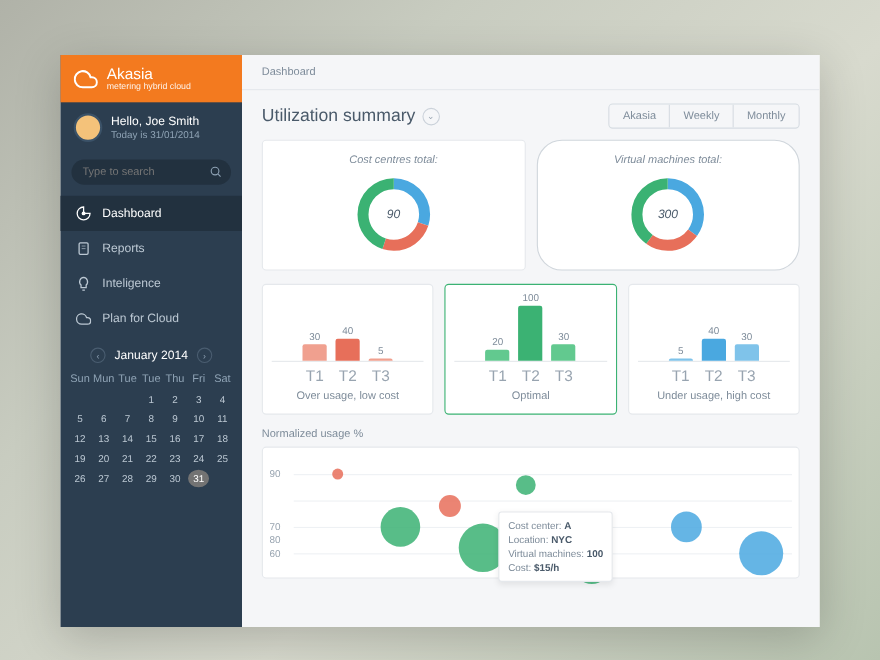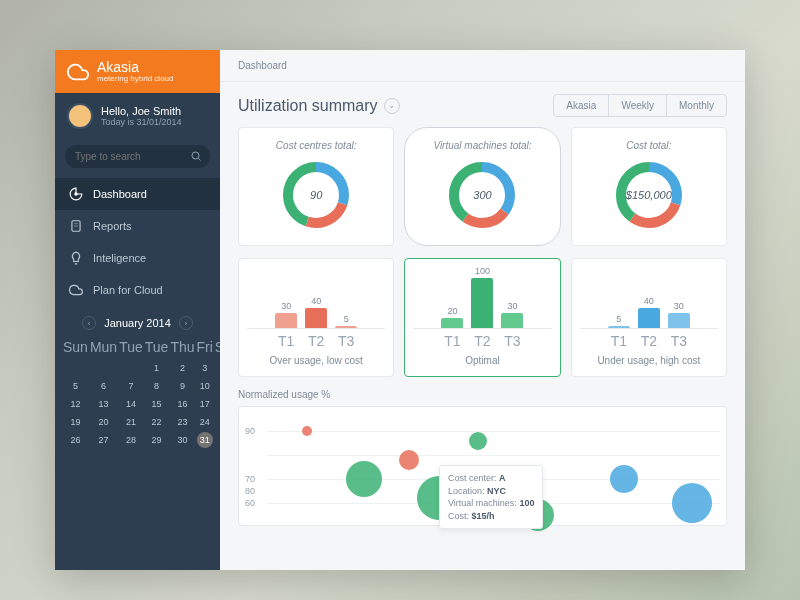--- a/index.html
+++ b/index.html
@@ -19,21 +19,21 @@
 .search-icon { position: absolute; right: 8px; top: 5px; width: 12px; height: 12px; }
 .nav { list-style: none; }
 .nav li { padding: 9px 14px; font-size: 11px; display: flex; align-items: center; gap: 10px; color: #bcc8d3; cursor: pointer; position: relative; }
 .nav li.active { background: #22313f; color: #fff; }
 .nav li.active::after { content: ''; position: absolute; right: -8px; top: 50%; transform: translateY(-50%); border: 8px solid transparent; border-right-color: #f5f6f8; }
 .nav-icon { width: 14px; height: 14px; flex-shrink: 0; }
 .cal { padding: 10px 8px; font-size: 9px; }
 .cal-head { display: flex; align-items: center; justify-content: center; gap: 8px; margin-bottom: 6px; font-size: 11px; }
 .cal-arrow { width: 14px; height: 14px; border: 1px solid #4a5d70; border-radius: 50%; display: flex; align-items: center; justify-content: center; cursor: pointer; font-size: 8px; color: #8fa3b5; }
 .cal-grid { display: grid; grid-template-columns: repeat(7, 1fr); gap: 2px; text-align: center; }
-.cal-grid .dh { color: #8fa3b5; font-size: 14px; padding: 3px 0; }
+.cal-grid .dh { color: #8fa3b5; font-size: 10px; padding: 3px 0; }
 .cal-grid .d { color: #bcc8d3; padding: 3px 0; font-size: 9px; cursor: pointer; }
 .cal-grid .d.muted { color: #5a6c7e; }
 .cal-grid .d.today { background: #737373; border-radius: 50%; color: #fff; }
 .main { flex: 1; background: #f5f6f8; display: flex; flex-direction: column; overflow: hidden; }
 .breadcrumb { padding: 10px 18px; font-size: 10px; color: #7e8c9a; border-bottom: 1px solid #e5e8ec; }
 .header-row { padding: 12px 18px 10px; display: flex; align-items: center; justify-content: space-between; }
 .page-title { font-size: 16px; color: #4a5a6a; font-weight: 400; display: flex; align-items: center; gap: 6px; }
 .chev-circle { width: 16px; height: 16px; border: 1px solid #cbd2da; border-radius: 50%; display: flex; align-items: center; justify-content: center; font-size: 8px; color: #98a4b0; cursor: pointer; }
 .period { display: flex; border: 1px solid #d6dce2; border-radius: 4px; overflow: hidden; }
 .period div { font-size: 10px; padding: 5px 12px; color: #7e8c9a; cursor: pointer; border-right: 1px solid #d6dce2; }
@@ -203,31 +203,20 @@
           <div class="card-title">Virtual machines total:</div>
     <div class="donut">
       <svg width="68" height="68">
               <circle cx="34" cy="34" r="28" fill="none" stroke="#4aa8e0" stroke-width="10" stroke-dasharray="61.575216010359945 175.92918860102841" stroke-dashoffset="0"></circle>
               <circle cx="34" cy="34" r="28" fill="none" stroke="#e76f5a" stroke-width="10" stroke-dasharray="43.9822971502571 175.92918860102841" stroke-dashoffset="-61.575216010359945"></circle>
               <circle cx="34" cy="34" r="28" fill="none" stroke="#3bb273" stroke-width="10" stroke-dasharray="70.37167544041137 175.92918860102841" stroke-dashoffset="-105.55751316061705"></circle>
             </svg>
       <div class="donut-label">300</div>
     </div>
         </div>
-        <div class="card">
-          <div class="card-title">Cost total:</div>
-    <div class="donut">
-      <svg width="68" height="68">
-              <circle cx="34" cy="34" r="28" fill="none" stroke="#4aa8e0" stroke-width="10" stroke-dasharray="52.778756580308524 175.92918860102841" stroke-dashoffset="0"></circle>
-              <circle cx="34" cy="34" r="28" fill="none" stroke="#e76f5a" stroke-width="10" stroke-dasharray="52.778756580308524 175.92918860102841" stroke-dashoffset="-52.778756580308524"></circle>
-              <circle cx="34" cy="34" r="28" fill="none" stroke="#3bb273" stroke-width="10" stroke-dasharray="70.37167544041137 175.92918860102841" stroke-dashoffset="-105.55751316061705"></circle>
-            </svg>
-      <div class="donut-label">$150,000</div>
-    </div>
-        </div>
       </div>
     <div class="bars-row" id="bars">
         <div class="bars-card">
           <div class="bars">
             <div class="bar">
               <div class="bar-val">30</div>
               <div class="bar-fill" style="height:15px;background:#f0a08f"></div>
             </div>
             <div class="bar">
               <div class="bar-val">40</div>
@@ -302,17 +291,17 @@
           <div class="grid-line" style="top: 96px;"></div>
           <div class="y-tick" style="top: 96px;">60</div>
           <div class="bubble" style="left: 63.2px; top: 19px; width: 10px; height: 10px; background: rgb(231, 111, 90); opacity: 0.85;"></div>
           <div class="bubble" style="left: 107.2px; top: 54px; width: 36px; height: 36px; background: rgb(59, 178, 115); opacity: 0.85;"></div>
           <div class="bubble" style="left: 160px; top: 42.8px; width: 20px; height: 20px; background: rgb(231, 111, 90); opacity: 0.85;"></div>
           <div class="bubble" style="left: 177.6px; top: 69.2px; width: 44px; height: 44px; background: rgb(59, 178, 115); opacity: 0.85;"></div>
           <div class="bubble" style="left: 230.4px; top: 24.6px; width: 18px; height: 18px; background: rgb(59, 178, 115); opacity: 0.85;"></div>
           <div class="bubble" style="left: 283.2px; top: 92px; width: 32px; height: 32px; background: rgb(59, 178, 115); opacity: 0.85;"></div>
           <div class="bubble" style="left: 371.2px; top: 58px; width: 28px; height: 28px; background: rgb(74, 168, 224); opacity: 0.85;"></div>
           <div class="bubble" style="left: 432.8px; top: 76px; width: 40px; height: 40px; background: rgb(74, 168, 224); opacity: 0.85;"></div>
-          <div class="tooltip" style="left: 200px; top: 58px;">Cost center: <b>A</b><br>Location: <b>NYC</b><br>Virtual machines: <b>100</b><br>Cost: <b>$15/h</b></div>
+          <div class="tooltip" style="left: 214px; top: 58px;">Cost center: <b>A</b><br>Location: <b>NYC</b><br>Virtual machines: <b>100</b><br>Cost: <b>$15/h</b></div>
         </div>
     </div>
   </main>
 </div>
 
 </body></html>

